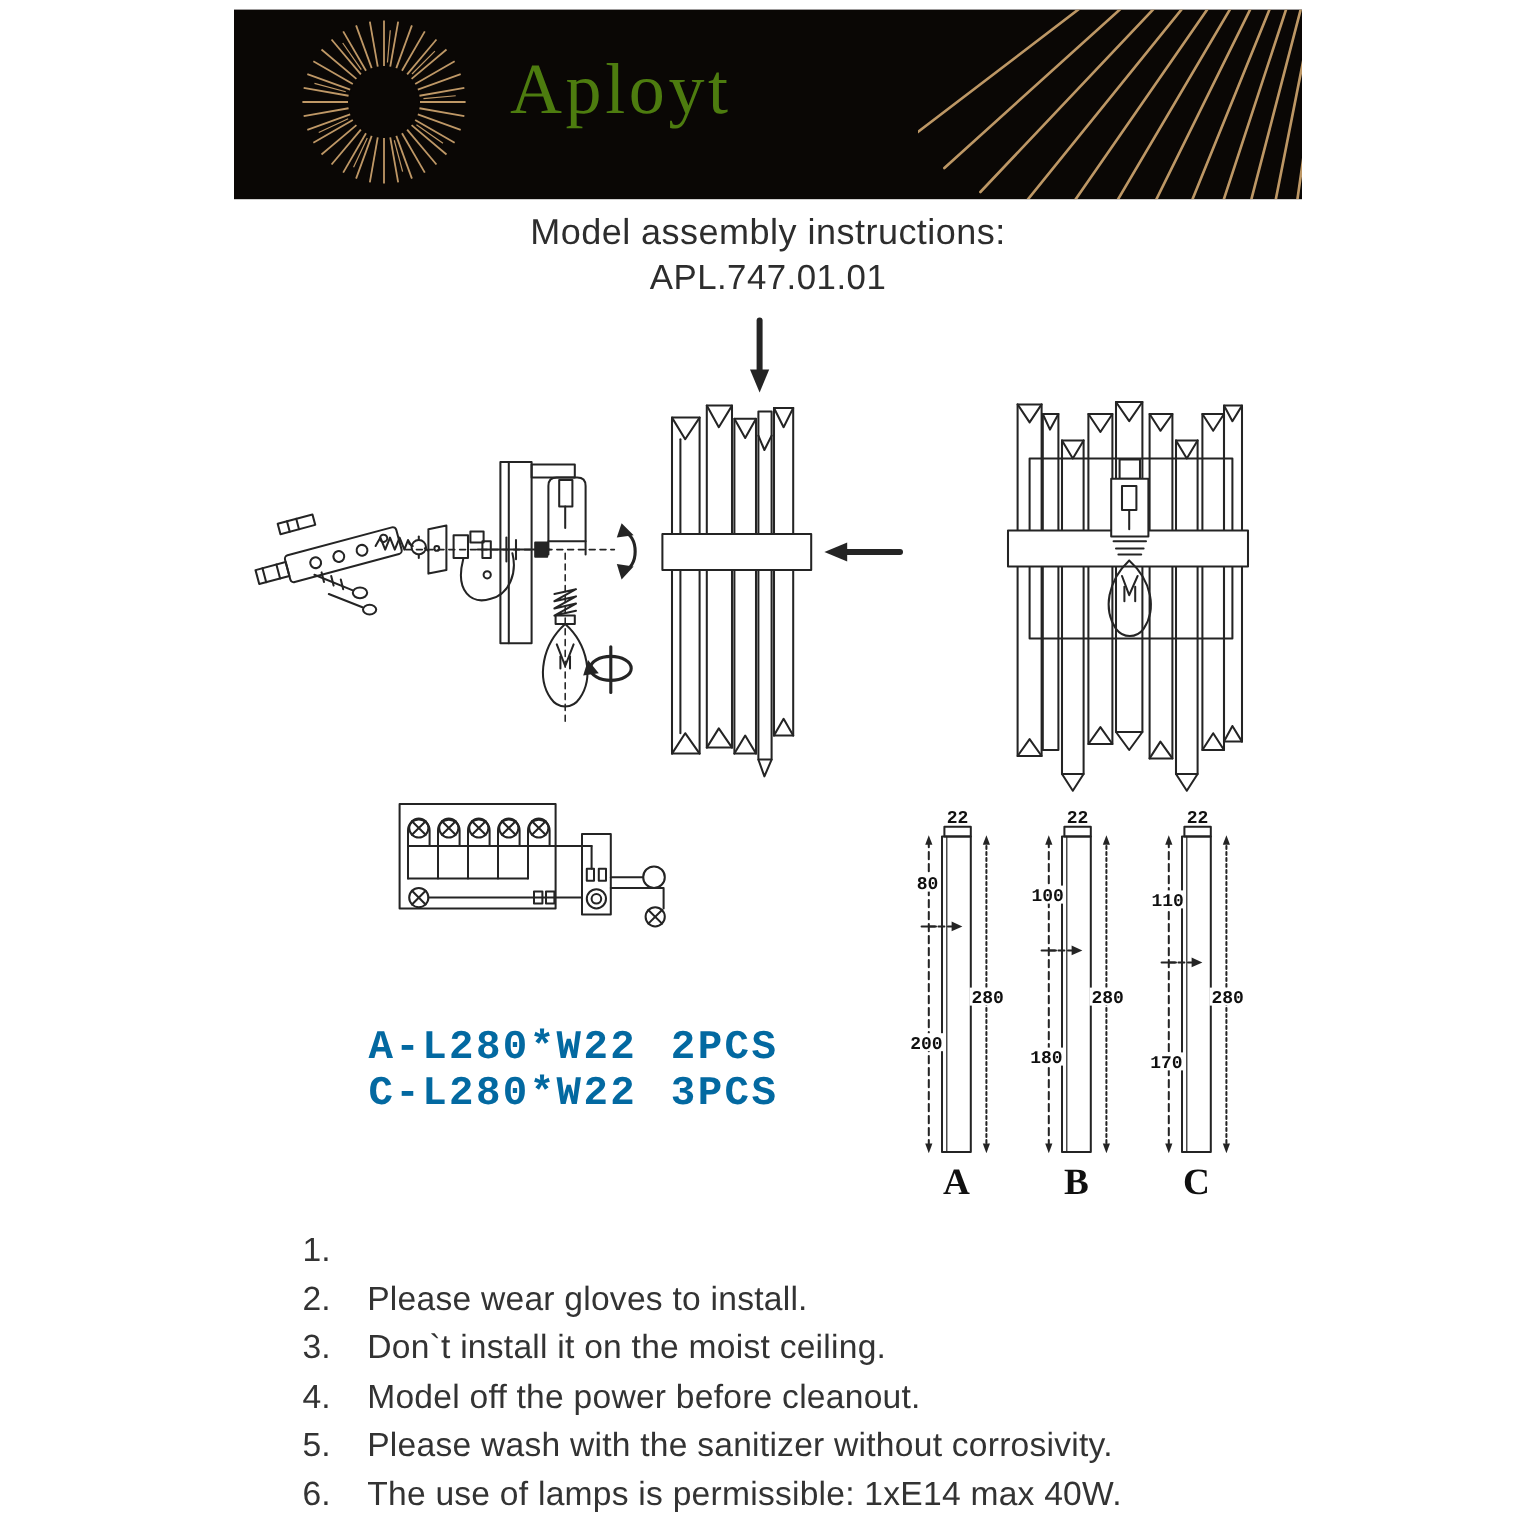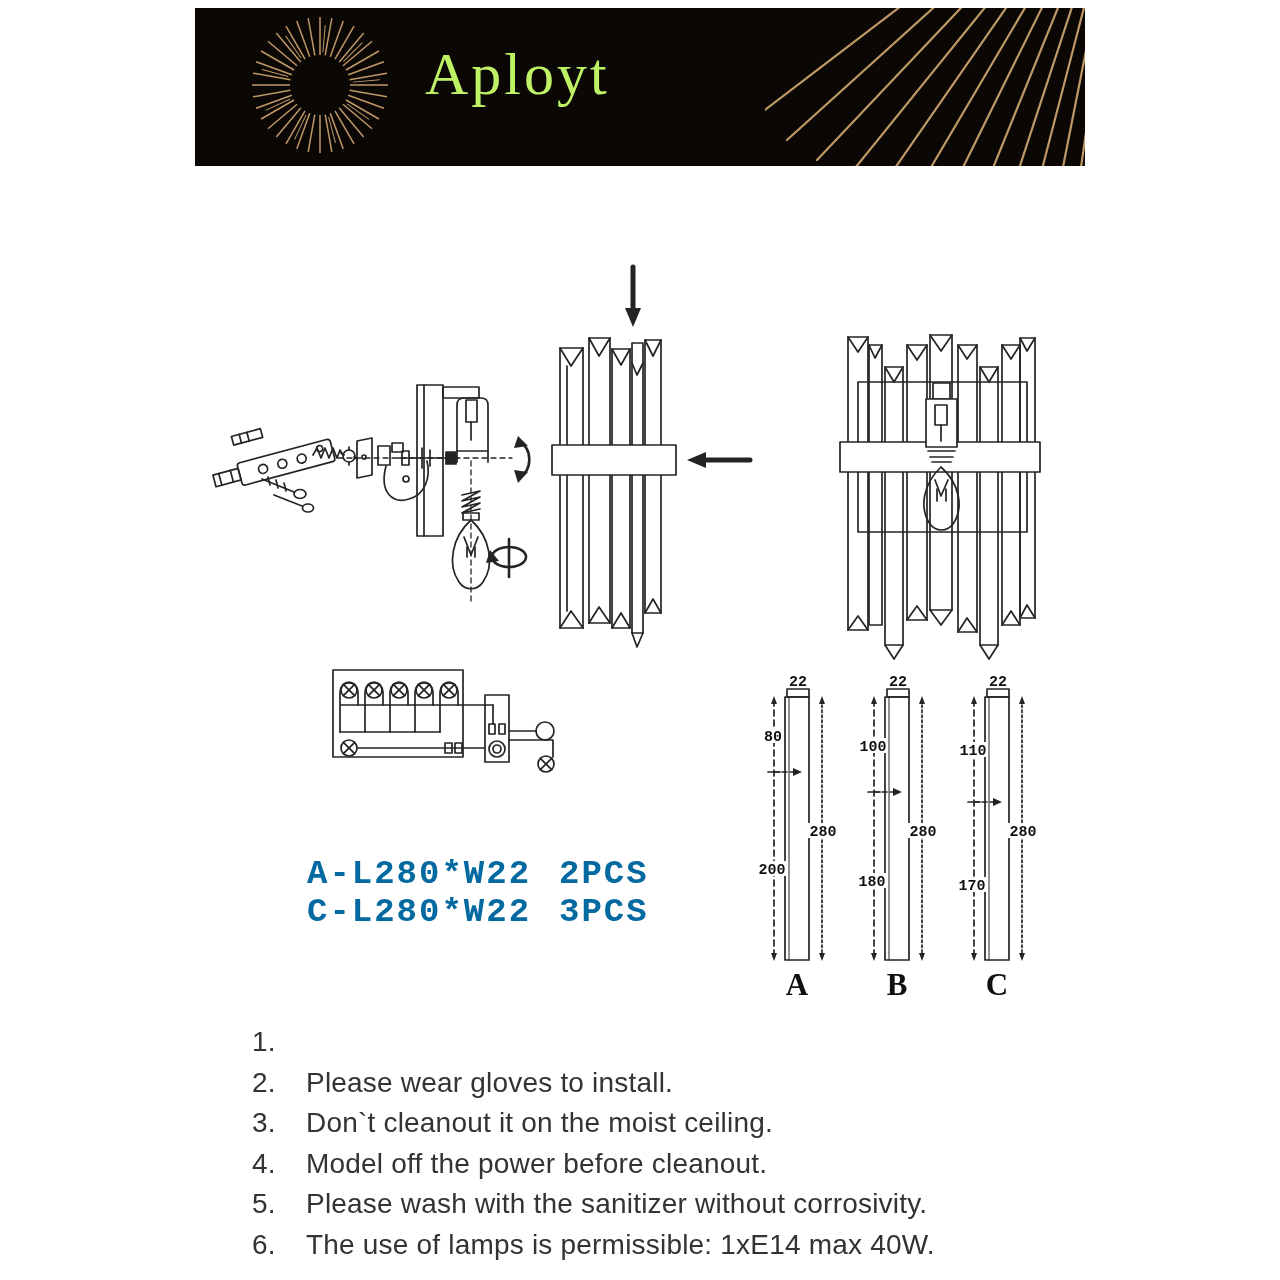--- a/index.html
+++ b/index.html
@@ -3,21 +3,21 @@
 <meta charset="utf-8">
 <style>
   html,body{margin:0;padding:0;background:#ffffff;}
   .page{position:relative;width:1280px;height:1280px;background:#ffffff;
         font-family:"Liberation Sans",sans-serif;overflow:hidden;}
   
   .banner{position:absolute;left:195px;top:8px;width:890px;height:158px;
           background:#0a0705;overflow:hidden;}
   .logo-svg{position:absolute;left:50px;top:2px;}
   .brand{position:absolute;left:230px;top:36px;font-size:60px;line-height:60px;
-         color:#bef264;font-family:"Liberation Serif",serif;letter-spacing:3px;
+         color:#4d7c0f;font-family:"Liberation Serif",serif;letter-spacing:3px;
          font-weight:400;}
   .rays-svg{position:absolute;right:0;top:0;}
   
   .title-wrap{position:absolute;left:0;top:176px;width:1280px;text-align:center;color:#2d2d2d;}
   .title-line{font-size:30px;line-height:36px;letter-spacing:.4px;}
   .model-line{font-size:29px;line-height:34px;margin-top:3px;letter-spacing:.4px;}
   
   .diagram{position:absolute;}
   svg{display:block;}
   .sketch{stroke:#242424;fill:none;stroke-width:1.7;stroke-linecap:round;stroke-linejoin:round;}
@@ -106,20 +106,24 @@
         <line x1="344" y1="-126" x2="202" y2="224"></line>
         <line x1="346" y1="-120" x2="230" y2="234"></line>
         <line x1="348" y1="-112" x2="256" y2="242"></line>
         <line x1="350" y1="-104" x2="280" y2="250"></line>
         <line x1="352" y1="-94" x2="302" y2="258"></line>
         <line x1="354" y1="-82" x2="320" y2="266"></line>
       </g>
     </svg>
   </div>
 
+  <div class="title-wrap">
+    <div class="title-line">Model assembly instructions:</div>
+    <div class="model-line">APL.747.01.01</div>
+  </div>
 
   <svg class="diagram" style="left:190px;top:255px;" width="900" height="420" viewBox="0 0 900 420">
 
     <g class="sketch">
 
       <line x1="148" y1="203" x2="322" y2="203" stroke-dasharray="5 4" stroke-width="1.3"></line>
       <line x1="281" y1="206" x2="281" y2="350" stroke-dasharray="5 4" stroke-width="1.3"></line>
 
       <g transform="rotate(-15 95 207)">
         <rect x="48" y="196" width="96" height="23" rx="3"></rect>
@@ -430,21 +434,21 @@
   <div class="instructions">
     <div class="inst-row">
       <span class="inst-num">1.</span>
     </div>
     <div class="inst-row">
       <span class="inst-num">2.</span>
       <span>Please wear gloves to install.</span>
     </div>
     <div class="inst-row">
       <span class="inst-num">3.</span>
-      <span>Don`t cleanout it on the moist ceiling.</span>
+      <span>Don`t install it on the moist ceiling.</span>
     </div>
     <div class="inst-row">
       <span class="inst-num">4.</span>
       <span>Model off the power before cleanout.</span>
     </div>
     <div class="inst-row">
       <span class="inst-num">5.</span>
       <span>Please wash with the sanitizer without corrosivity.</span>
     </div>
     <div class="inst-row">

